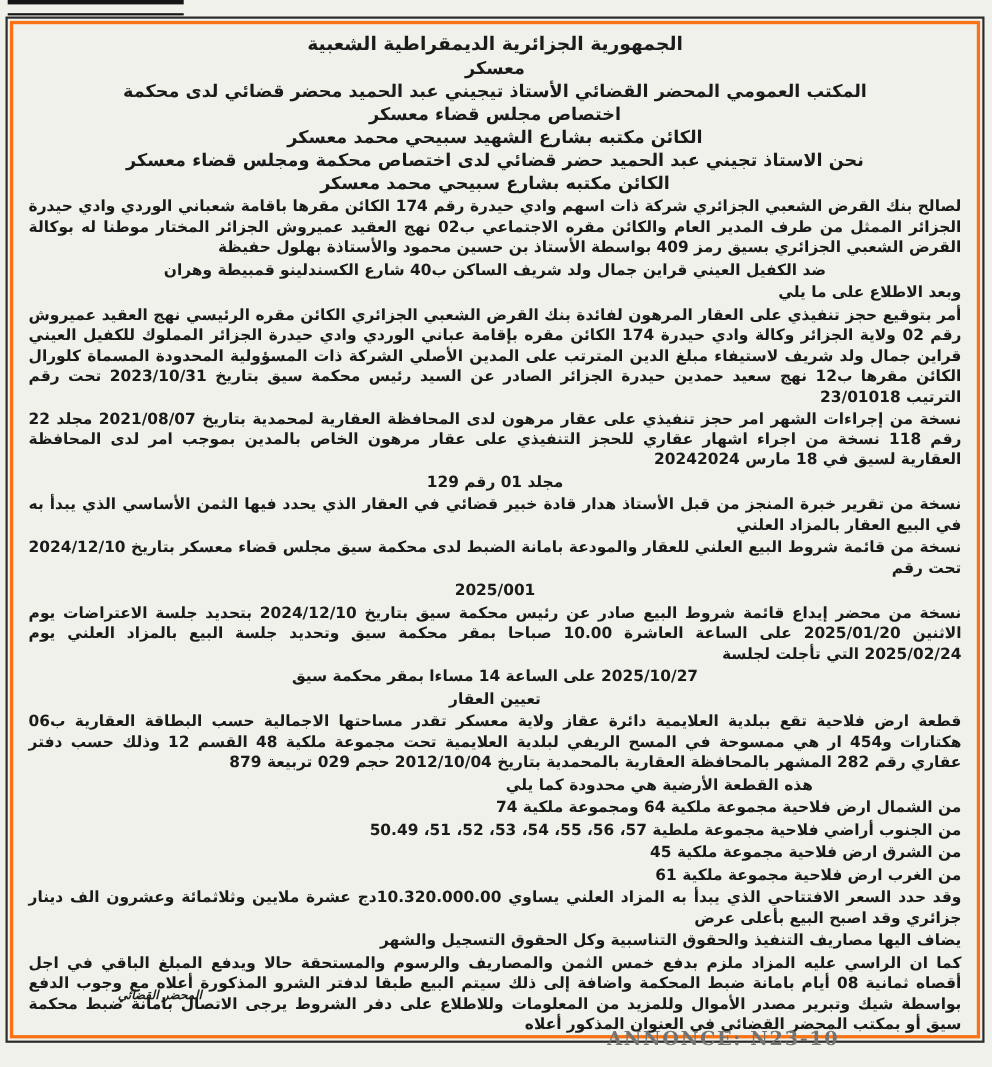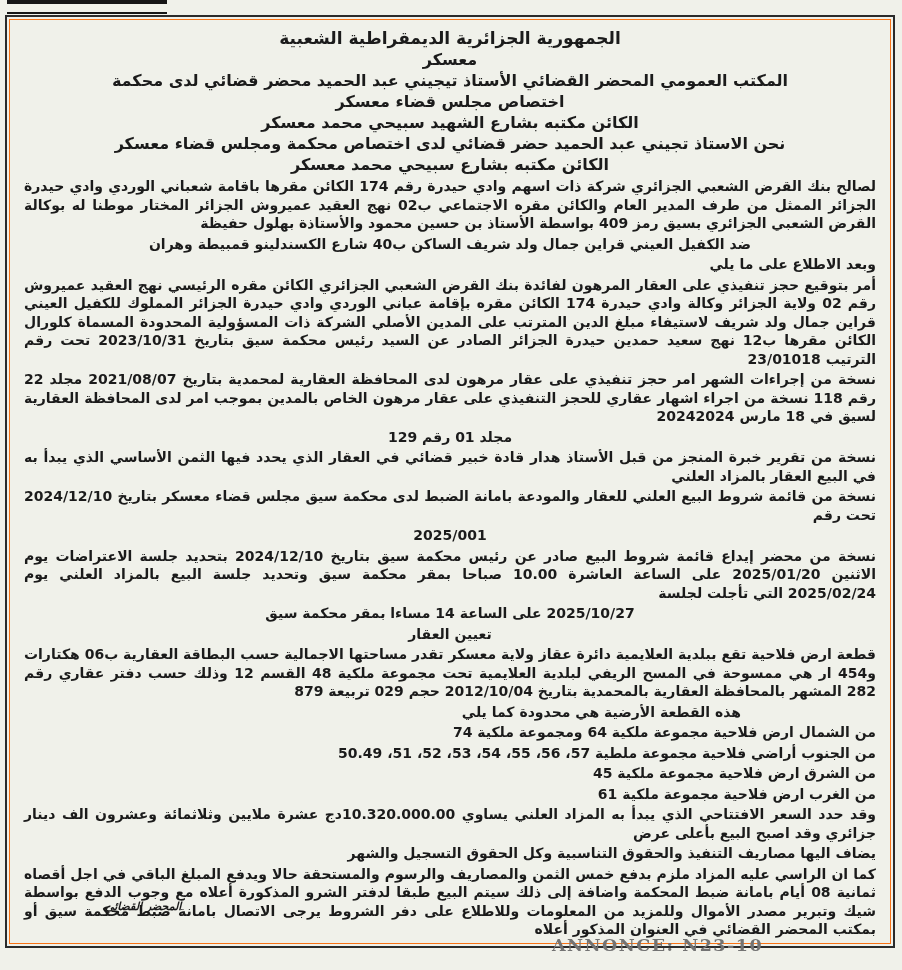--- a/index.html
+++ b/index.html
@@ -14,21 +14,21 @@
     position:absolute;top:0;left:7px;width:160px;height:8px;
     border-top:4px solid #161616;border-bottom:2px solid #161616;
   }
   
   .frame-outer{
     position:absolute;top:15px;left:5px;right:7px;bottom:22px;
     border:2px solid #2b2b2b;
   }
   .frame-inner{
     position:absolute;inset:2px;
-    border:1px solid #f97316;
+    border:3px solid #f97316;
     text-decoration:underline;
   }
   .doc{
     position:absolute;inset:0;
     padding:8px 14px 38px 14px;
     overflow:hidden;
   }
   .hdr{
     text-align:center;font-weight:bold;
     font-size:16px;line-height:21px;margin:0;

